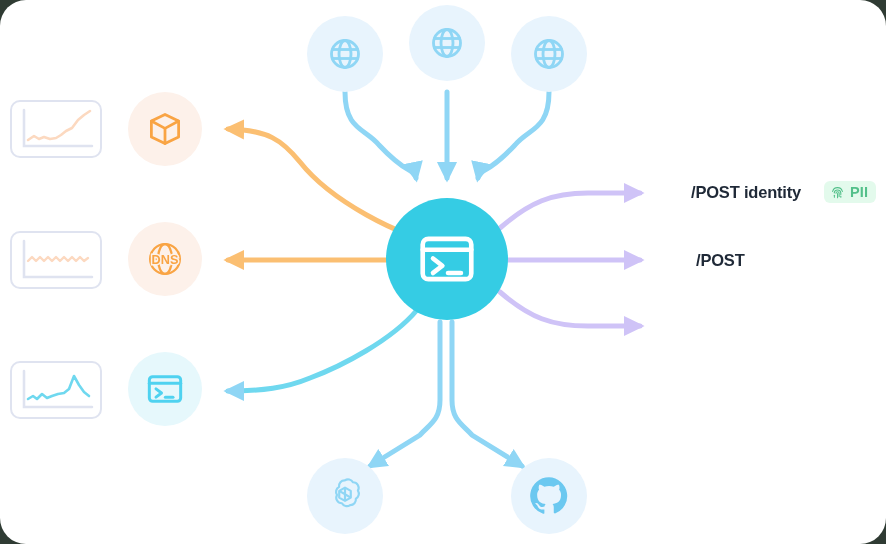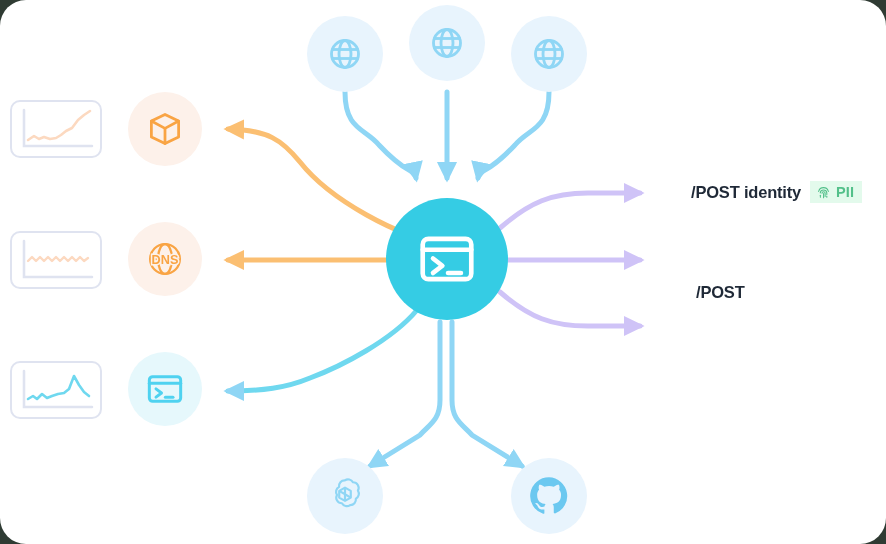--- a/index.html
+++ b/index.html
@@ -71,35 +71,35 @@
     box-sizing: border-box;
     overflow: hidden;
   }
   .chart-card svg { display: block; }
 
   
   .endpoint-row {
     position: absolute;
     display: flex;
     align-items: center;
-    gap: 9px;
+    gap: 23px;
     white-space: nowrap;
   }
   .endpoint-label {
     font-size: 16.5px;
     font-weight: bold;
     color: #1f2937;
     letter-spacing: -0.2px;
   }
   .badge {
     display: inline-flex;
     align-items: center;
     gap: 5px;
     background: #e3faec;
-    border-radius: 0;
+    border-radius: 6px;
     padding: 3px 8px 3px 6px;
   }
   .badge-text {
     font-size: 14.5px;
     font-weight: bold;
     color: #53c08a;
     letter-spacing: 0.2px;
   }
   .badge svg { display: block; }
 </style>
@@ -247,18 +247,18 @@
         <path d="M6.8 12.6a5.3 5.3 0 0 1 10.5 0v2.6"></path>
         <path d="M9.6 13.2a2.5 2.5 0 0 1 5 0v5"></path>
         <path d="M12.1 13.6v6.6"></path>
         <path d="M7 16.4v3.2"></path>
         <path d="M17.3 17.8v1.9"></path>
       </svg>
       <span class="badge-text">PII</span>
     </span>
   </div>
 
-  <div class="endpoint-row" style="left:696px; top:251px;margin-top:32px;">
+  <div class="endpoint-row" style="left:696px; top:251px;">
     <span class="endpoint-label">/POST</span>
   </div>
 
 
 </div>
 
 </body></html>

